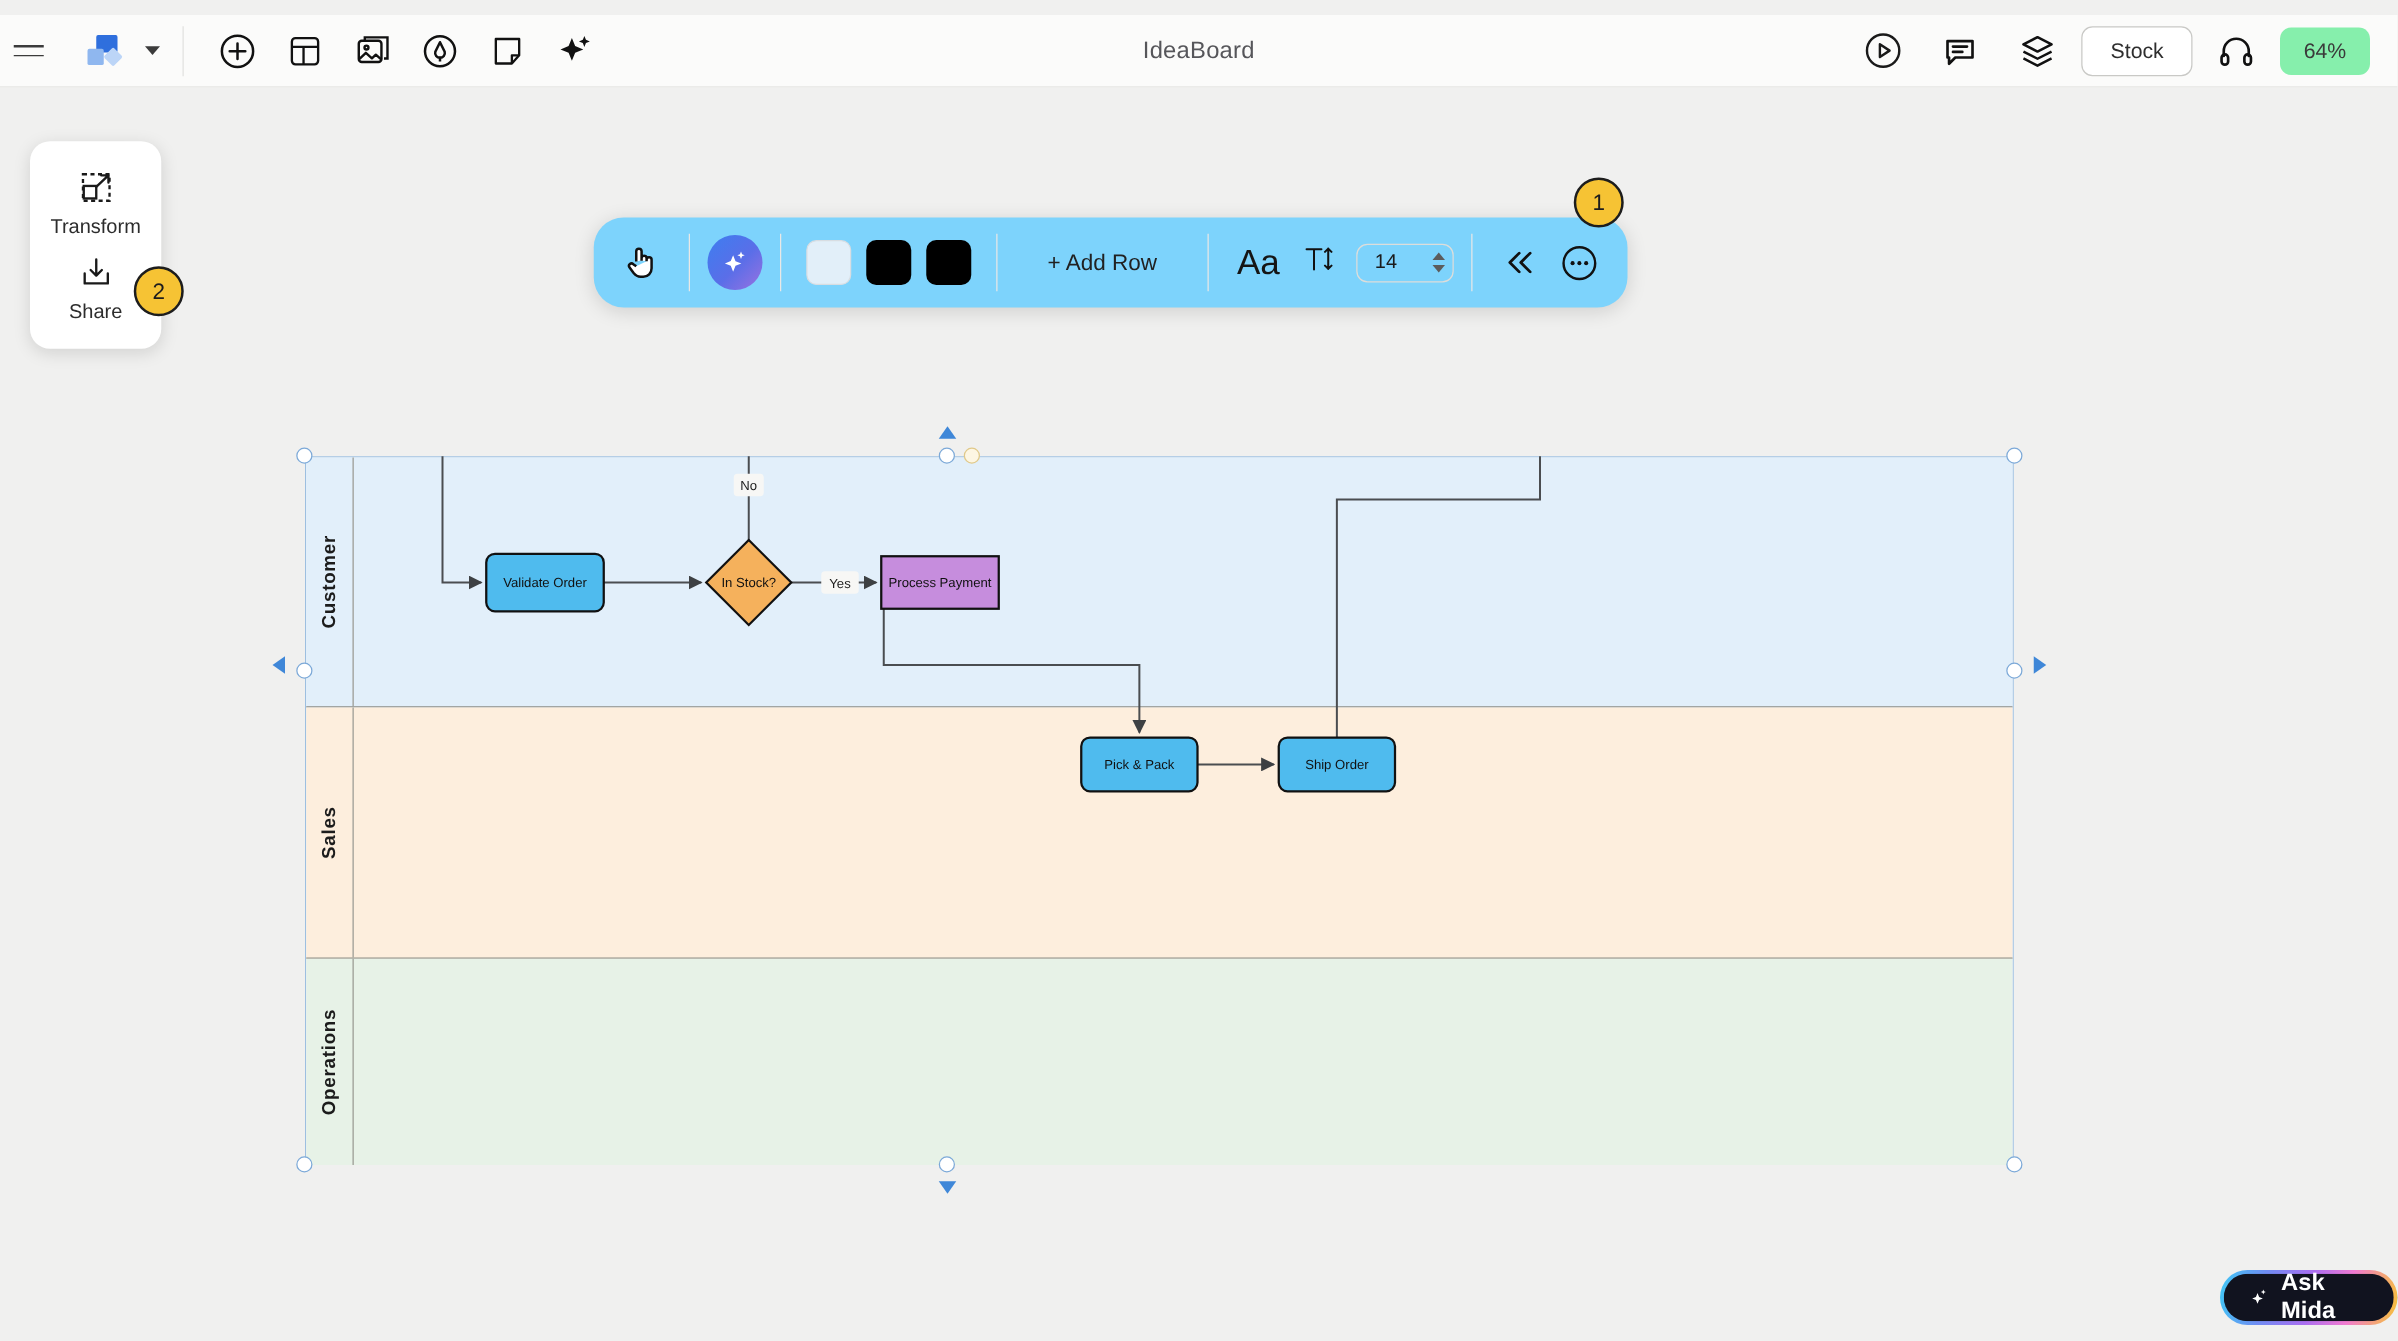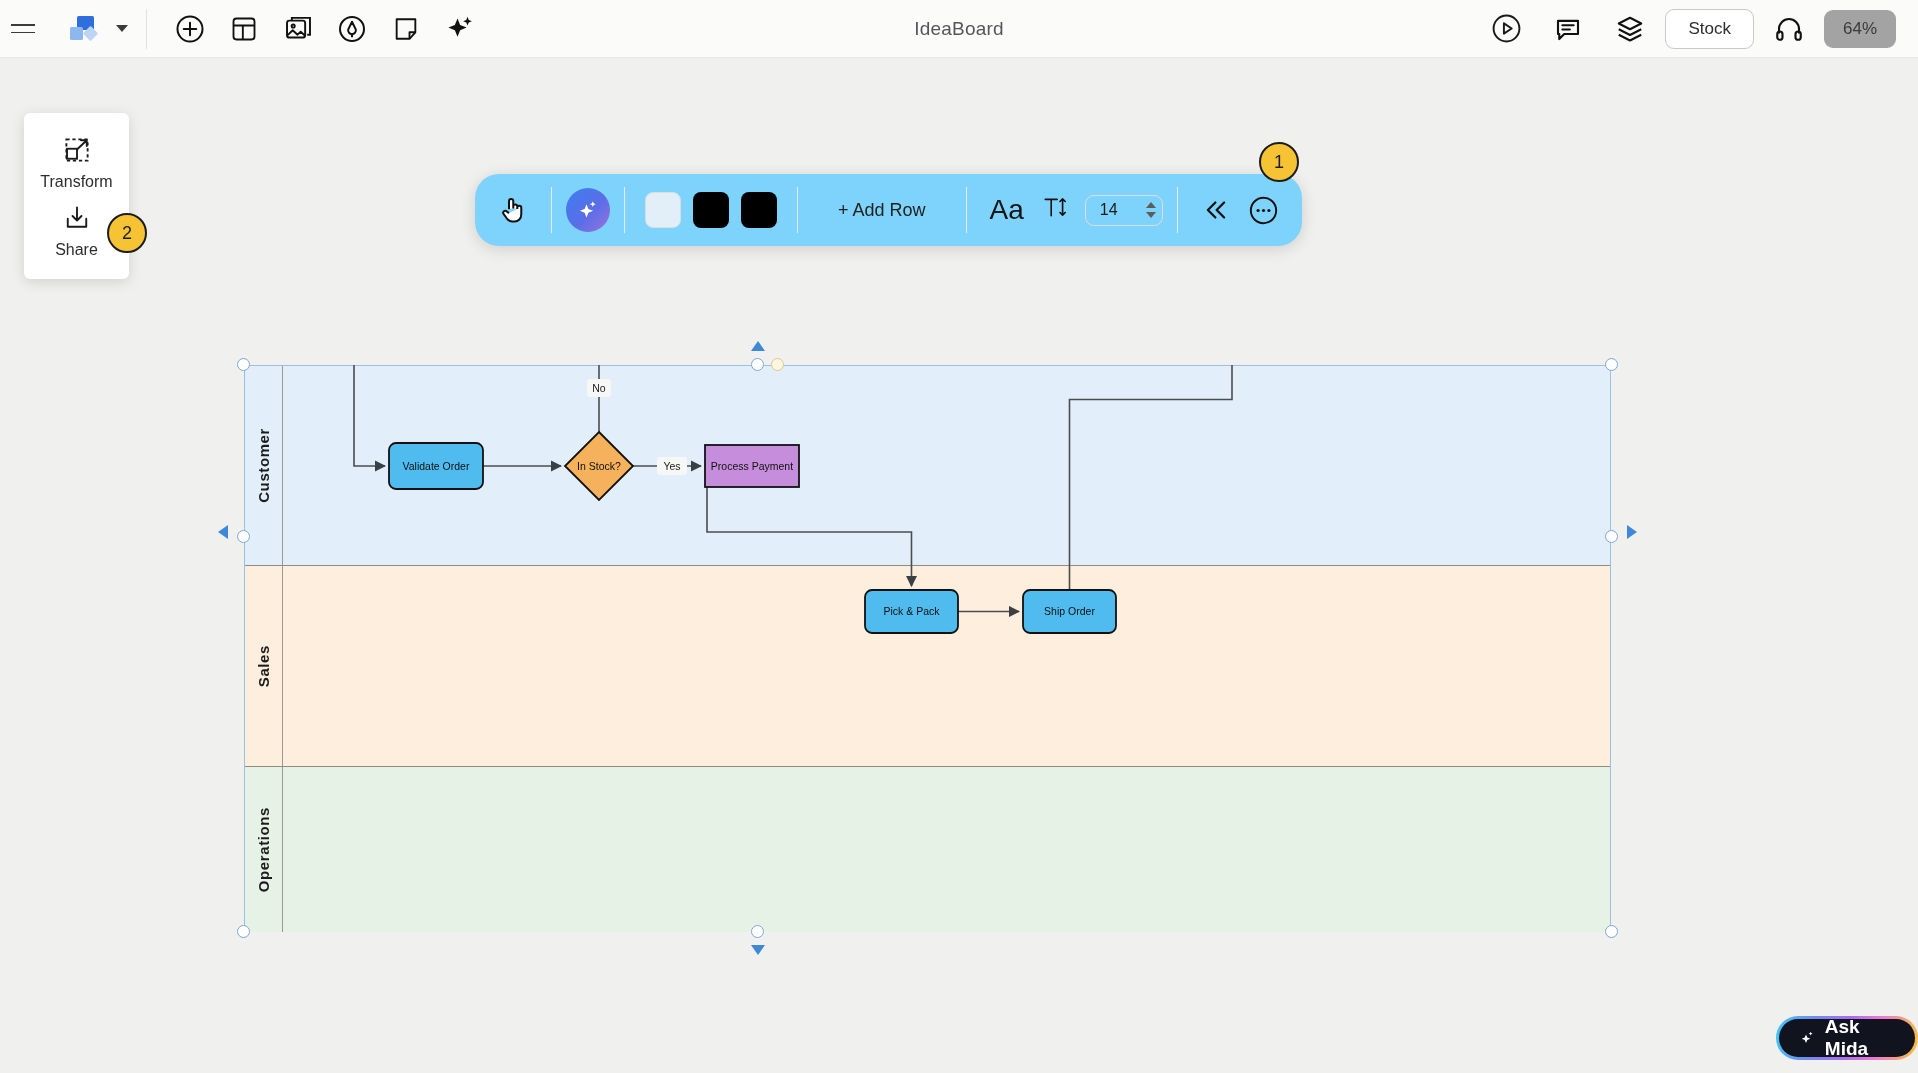--- a/index.html
+++ b/index.html
@@ -5,21 +5,21 @@
   * { box-sizing: border-box; margin: 0; padding: 0; }
   html, body {
     width: 1918px; height: 1073px;
     background: #f0f0ef;
     font-family: "Liberation Sans", sans-serif;
     overflow: hidden;
   }
 
   
   #topbar {
-    position: absolute; top: 0; left: 0;
+    position: absolute; top: 12px; left: 0;
     width: 1918px; height: 58px;
     background: #fbfbfa;
     border-bottom: 1px solid #e6e6e4;
     display: flex; align-items: center;
   }
   .tb-left { display: flex; align-items: center; height: 100%; }
   .hamburger {
     width: 46px; height: 58px; display: flex; flex-direction: column;
     justify-content: center; align-items: center; gap: 6px; cursor: pointer;
   }
@@ -40,28 +40,28 @@
     position:absolute; left:0; right:0; text-align:center;
     font-size: 19px; color: #56565a; letter-spacing: .2px; pointer-events:none;
   }
 
   .tb-right { margin-left:auto; display:flex; align-items:center; gap: 8px; padding-right: 22px; }
   #share-btn {
     border: 1.4px solid #c9c9c6; border-radius: 9px; padding: 9px 22px;
     font-size: 17px; color:#2e2e2e; background:#fff; cursor:pointer;
   }
   #zoom-badge {
-    background:#a3a3a3; border-radius:9px; padding: 9px 17px;
+    background:#86efac; border-radius:9px; padding: 9px 17px;
     font-size: 17px; color:#3a3a3a; cursor:pointer; min-width: 72px; text-align:center;
   }
 
   
   #side-panel {
     position:absolute; left: 24px; top: 113px; width: 105px;
-    background:#fff; border-radius: 6px;
+    background:#fff; border-radius: 16px;
     box-shadow: 0 3px 14px rgba(0,0,0,.13);
     padding: 14px 0 16px; z-index: 40;
   }
   .sp-item { display:flex; flex-direction:column; align-items:center; gap:8px; padding: 8px 0 4px; cursor:pointer; }
   .sp-label { font-size: 16px; color:#2d2d2d; }
 
   
   .callout {
     position:absolute; width:40px; height:40px; border-radius:50%;
     background:#f6c334; border:2.5px solid #1d1d1d;

